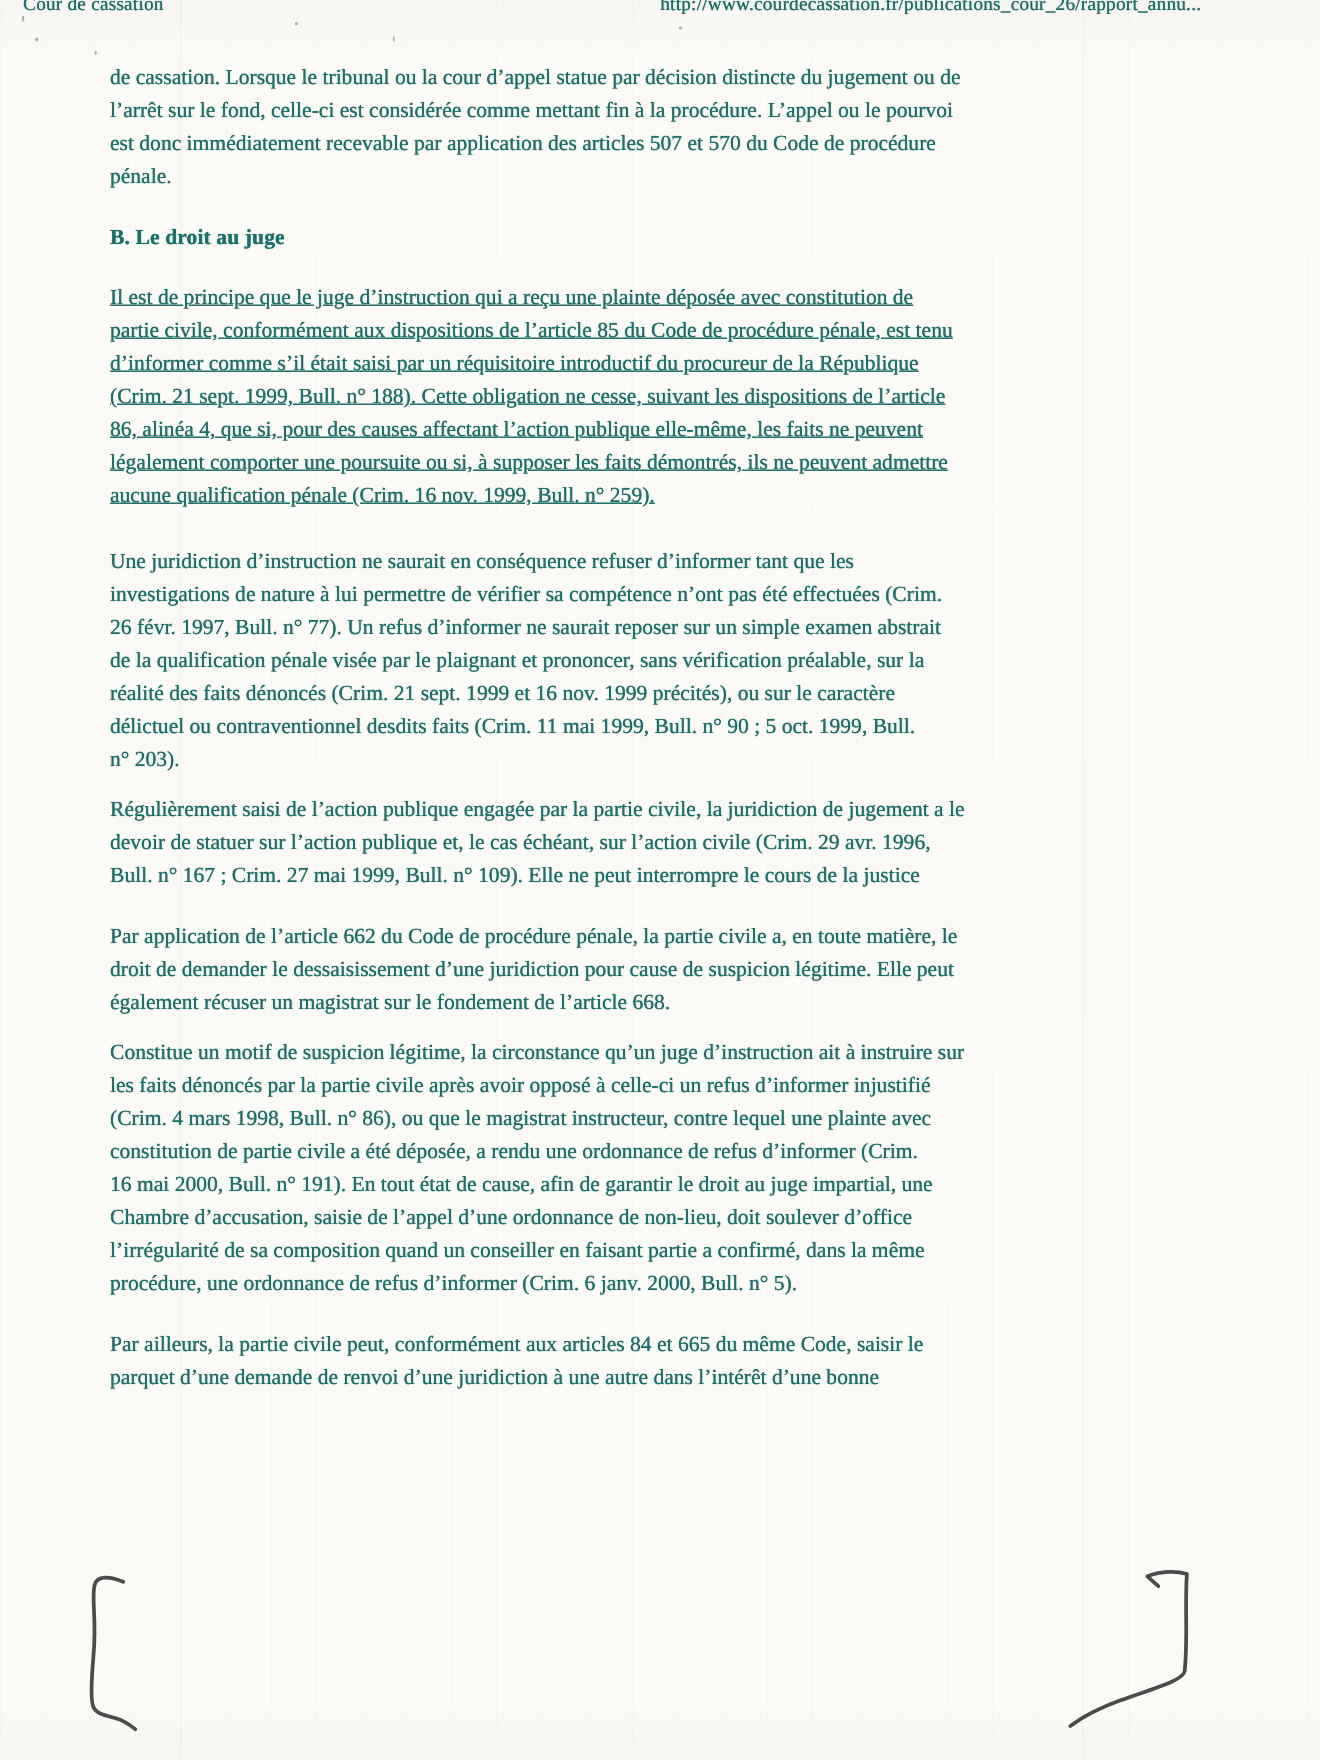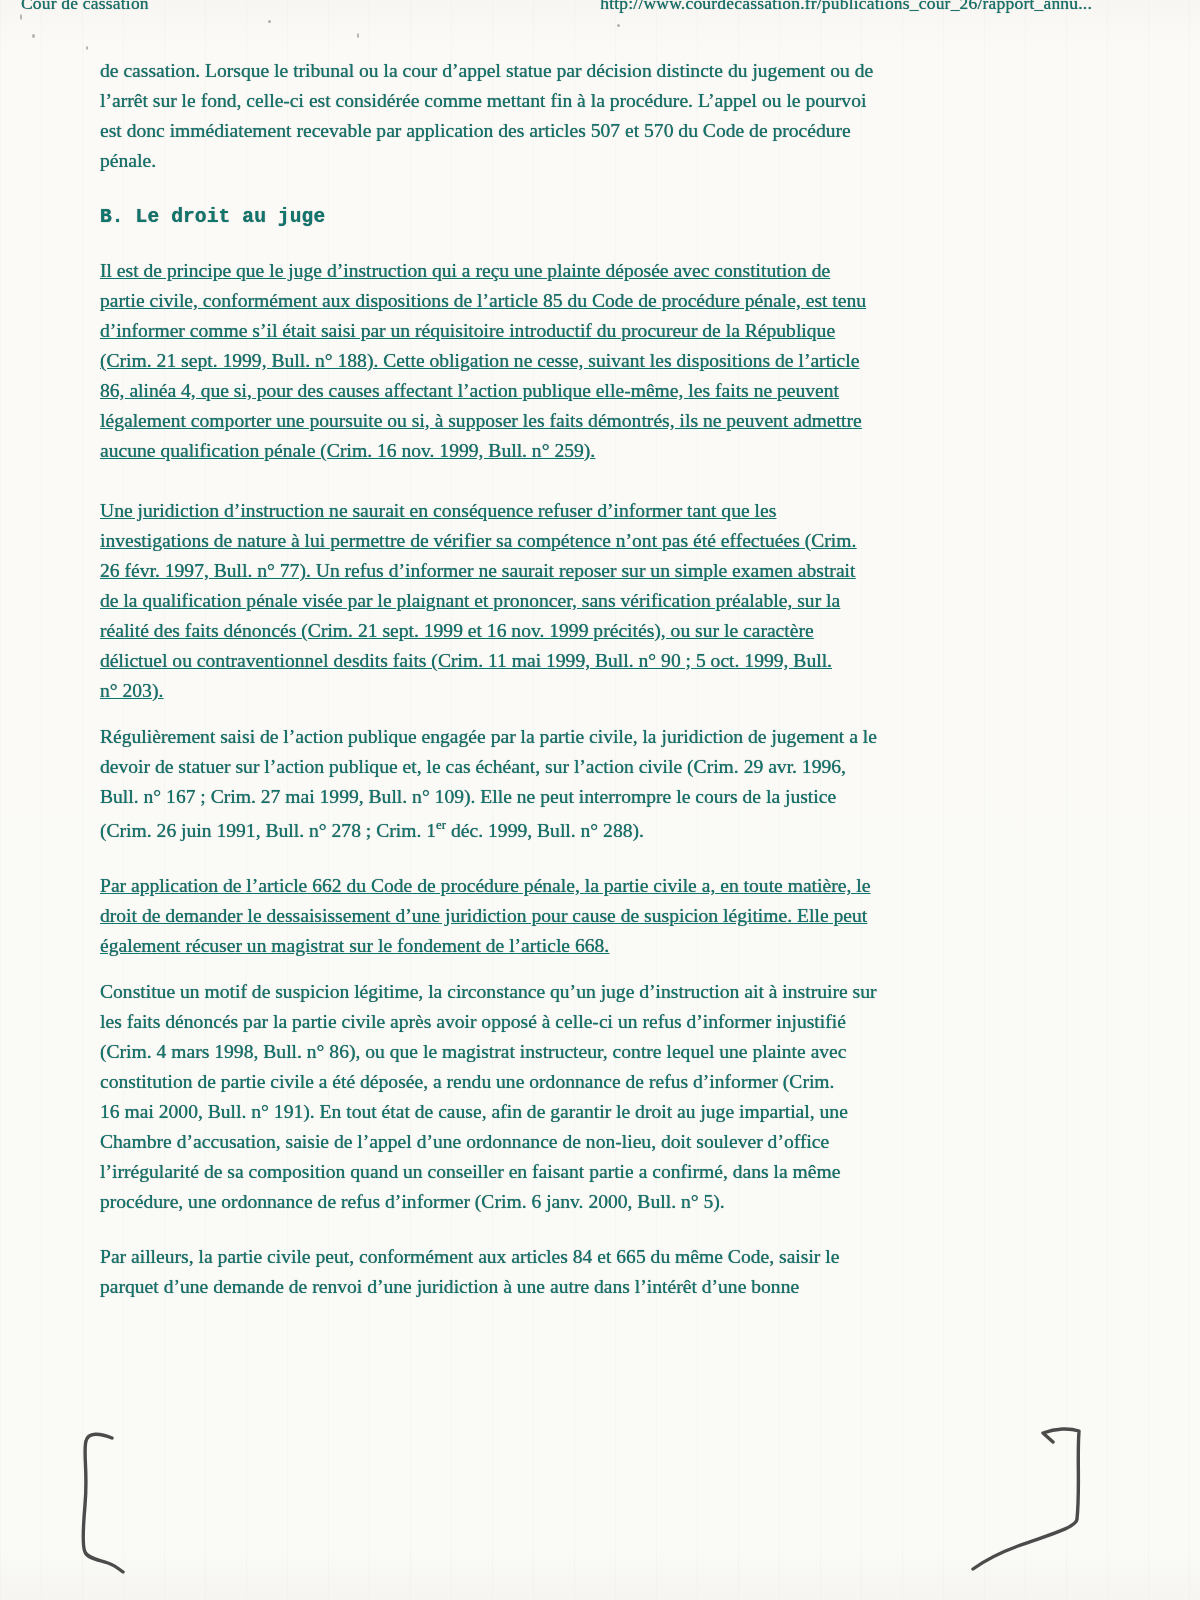--- a/index.html
+++ b/index.html
@@ -27,24 +27,24 @@
   .scan-header .hl { position: absolute; left: 21px; top: 0; }
   .scan-header .hr { position: absolute; right: 108px; top: 0; }
 
   .content {
     position: absolute; top: 56px; left: 100px; width: 930px;
     font-size: 19.6px; line-height: 30px;
   }
   .para { white-space: pre-line; }
   .block { margin-bottom: 25px; }
   .mb26 { margin-bottom: 26px; }
-  .mb24 { margin-bottom: 24px; font-family: Liberation Mono, monospace; }
+  .mb24 { margin-bottom: 24px; }
   .mb22 { margin-bottom: 22px; }
   .mb18 { margin-bottom: 30px; text-decoration: underline; }
-  .mb16 { margin-bottom: 16px; text-decoration: underline; }
+  .mb16 { margin-bottom: 16px; }
   .mb28 { }
   .mb40 { }
   .heading { font-weight: bold; letter-spacing: 0.1px; }
   .supline { margin-top: 4px; }
   .supline sup { font-size: 13px; line-height: 0; vertical-align: super; }
 
   .scan-footer { position: absolute; bottom: 0; left: 0; width: 100%; height: 40px; }
   .page-num { position: absolute; left: -4px; bottom: 8px; font-size: 18px; }
   .timestamp { position: absolute; right: 118px; bottom: 6px; font-size: 18.5px; }
   .watermark {
@@ -98,21 +98,20 @@
 26 févr. 1997, Bull. n° 77). Un refus d’informer ne saurait reposer sur un simple examen abstrait
 de la qualification pénale visée par le plaignant et prononcer, sans vérification préalable, sur la
 réalité des faits dénoncés (Crim. 21 sept. 1999 et 16 nov. 1999 précités), ou sur le caractère
 délictuel ou contraventionnel desdits faits (Crim. 11 mai 1999, Bull. n° 90 ; 5 oct. 1999, Bull.
 n° 203).</div>
 
     <div class="block mb40">
       <div class="para">Régulièrement saisi de l’action publique engagée par la partie civile, la juridiction de jugement a le
 devoir de statuer sur l’action publique et, le cas échéant, sur l’action civile (Crim. 29 avr. 1996,
 Bull. n° 167 ; Crim. 27 mai 1999, Bull. n° 109). Elle ne peut interrompre le cours de la justice</div>
-      <div class="supline"><span>(Crim. 26 juin 1991, Bull. n° 278 ; Crim. 1</span><sup>er</sup><span> déc. 1999, Bull. n° 288).</span></div>
     </div>
 
 
     <div class="para block mb16">Par application de l’article 662 du Code de procédure pénale, la partie civile a, en toute matière, le
 droit de demander le dessaisissement d’une juridiction pour cause de suspicion légitime. Elle peut
 également récuser un magistrat sur le fondement de l’article 668.</div>
 
     <div class="para block mb28">Constitue un motif de suspicion légitime, la circonstance qu’un juge d’instruction ait à instruire sur
 les faits dénoncés par la partie civile après avoir opposé à celle-ci un refus d’informer injustifié
 (Crim. 4 mars 1998, Bull. n° 86), ou que le magistrat instructeur, contre lequel une plainte avec

